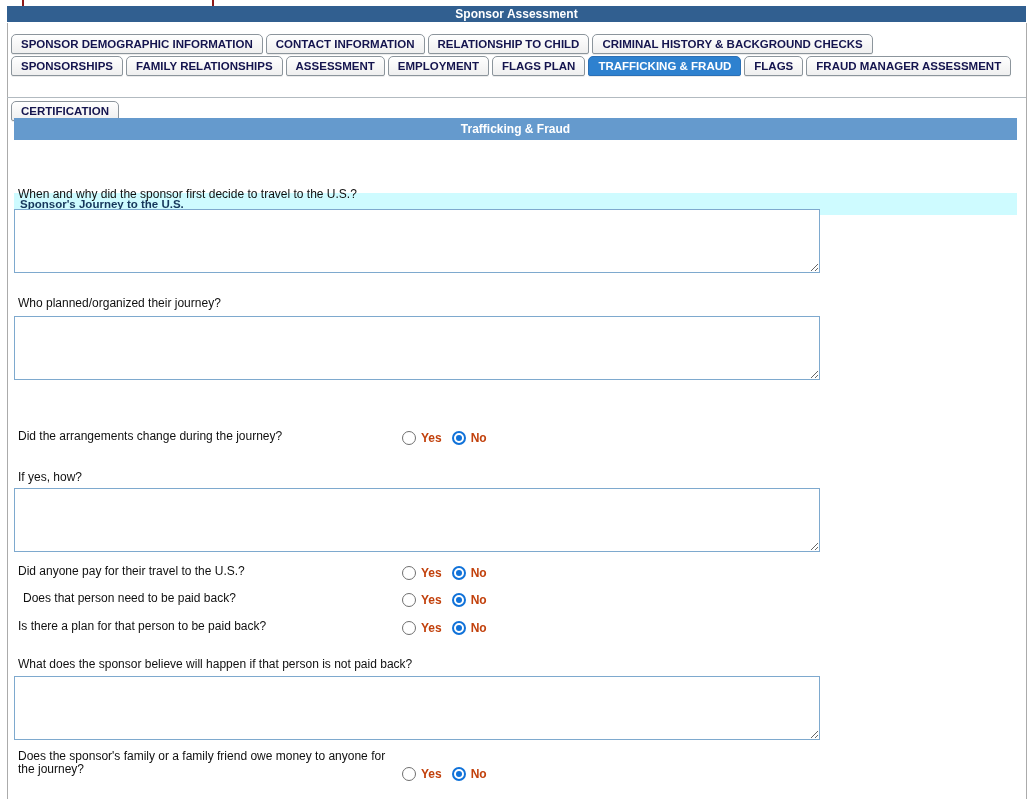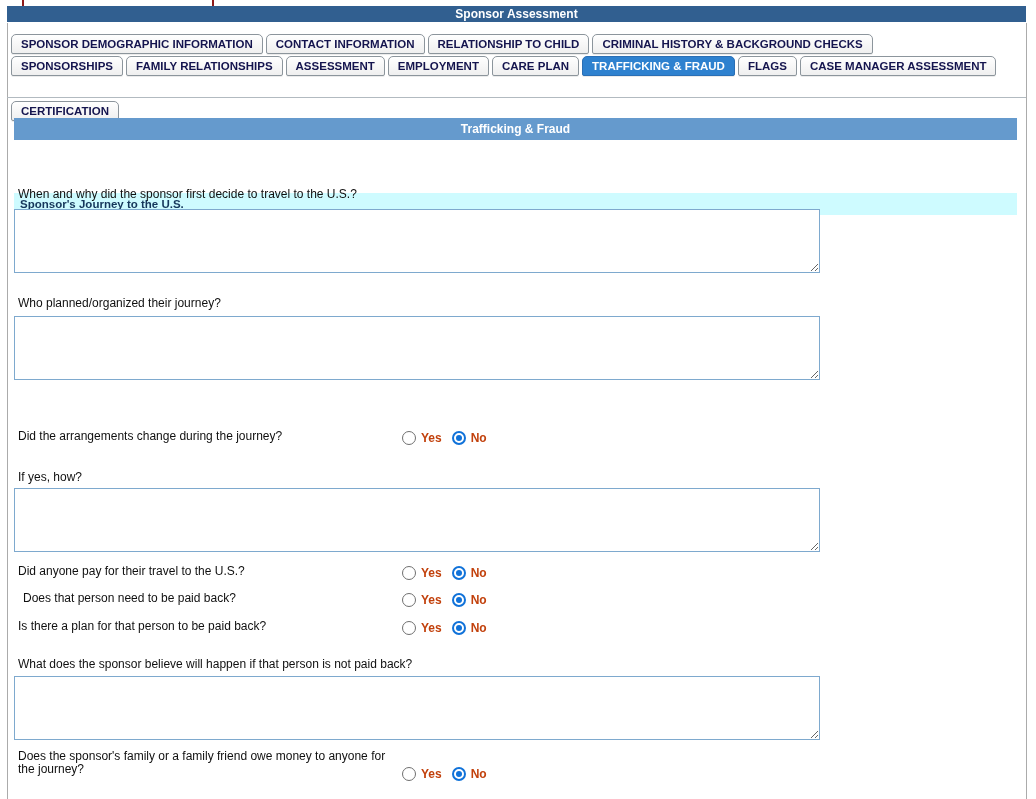--- a/index.html
+++ b/index.html
@@ -107,24 +107,24 @@
     <div class="tab">CONTACT INFORMATION</div>
     <div class="tab">RELATIONSHIP TO CHILD</div>
     <div class="tab">CRIMINAL HISTORY &amp; BACKGROUND CHECKS</div>
   </div>
 
   <div class="tab-row r2">
     <div class="tab">SPONSORSHIPS</div>
     <div class="tab">FAMILY RELATIONSHIPS</div>
     <div class="tab">ASSESSMENT</div>
     <div class="tab">EMPLOYMENT</div>
-    <div class="tab">CARE PLAN</div>
+    <div class="tab">FLAGS PLAN</div>
     <div class="tab active">TRAFFICKING &amp; FRAUD</div>
     <div class="tab">FLAGS</div>
-    <div class="tab">CASE MANAGER ASSESSMENT</div>
+    <div class="tab">FRAUD MANAGER ASSESSMENT</div>
   </div>
 
   <div class="tab-row r3">
     <div class="tab">CERTIFICATION</div>
   </div>
 
   <div class="section-header">Trafficking &amp; Fraud</div>
   <div class="subsection-bar">Sponsor's Journey to the U.S.</div>
 
   <div class="q-label" style="left:18px; top:188px;">When and why did the sponsor first decide to travel to the U.S.?</div>

